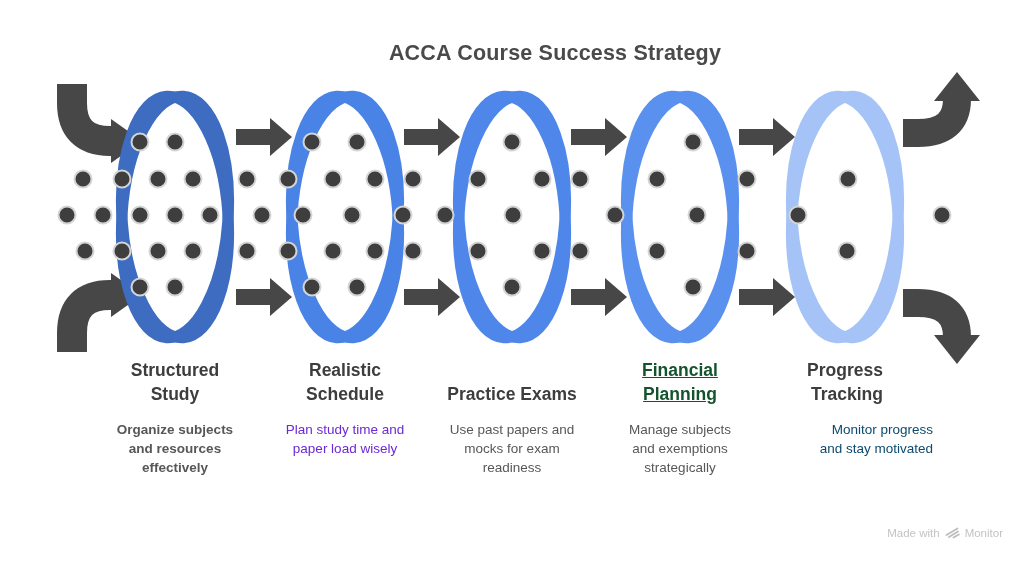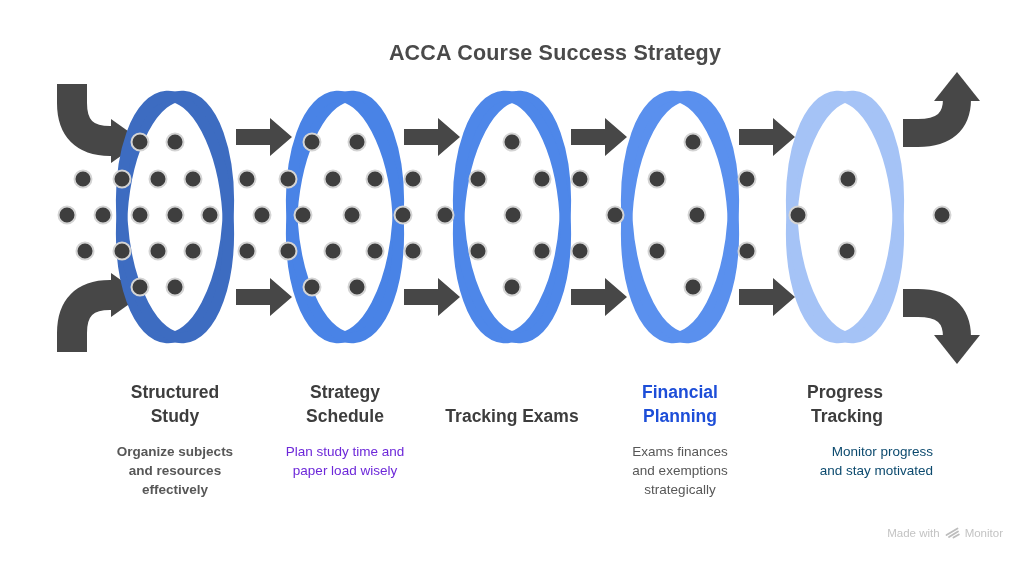--- a/index.html
+++ b/index.html
@@ -5,21 +5,21 @@
   html,body{margin:0;padding:0;}
   body{
     width:1024px;height:561px;position:relative;overflow:hidden;
     background:#ffffff;font-family:"Liberation Sans",sans-serif;
   }
   .page-title{
     position:absolute;top:41px;left:0;width:1024px;text-align:center;
     font-size:21.5px;font-weight:bold;letter-spacing:.2px;
   }
   #flow-svg{position:absolute;top:0;left:0;}
-  .stage-label{position:absolute;width:176px;text-align:center;top:370px;}
+  .stage-label{position:absolute;width:176px;text-align:center;top:348px;}
   .stage-title{
     min-height:58px;display:flex;align-items:flex-end;justify-content:center;
     font-size:17.5px;font-weight:bold;line-height:23.5px;white-space:pre-line;
   }
   .stage-desc{
     margin-top:14px;font-size:13.5px;line-height:19px;white-space:pre-line;
   }
   .watermark{
     position:absolute;top:526px;right:21px;display:flex;align-items:center;gap:5px;
     font-size:11.5px;
@@ -145,32 +145,35 @@
 </svg>
 
 <div class="stage-label" style="left: 87px;">
   <div class="stage-title" style="color: rgb(61, 61, 61);">Structured
 Study</div>
   <div class="stage-desc" style="color: rgb(87, 87, 87); font-weight: bold;">Organize subjects
 and resources
 effectively</div>
 </div>
 <div class="stage-label" style="left: 257px;">
-  <div class="stage-title" style="color: rgb(61, 61, 61);">Strategy
+  <div class="stage-title" style="color: rgb(61, 61, 61);">Realistic
 Schedule</div>
   <div class="stage-desc" style="color: #6d28d9;">Plan study time and
 paper load wisely</div>
 </div>
 <div class="stage-label" style="left: 424px;">
-  <div class="stage-title" style="color: rgb(61, 61, 61);">Tracking Exams</div>
+  <div class="stage-title" style="color: rgb(61, 61, 61);">Practice Exams</div>
+  <div class="stage-desc" style="color: rgb(87, 87, 87);">Use past papers and
+mocks for exam
+readiness</div>
 </div>
 <div class="stage-label" style="left: 592px;">
-  <div class="stage-title" style="color: #1d4ed8;">Financial
+  <div class="stage-title" style="color: #14532d; text-decoration: underline;">Financial
 Planning</div>
-  <div class="stage-desc" style="color: rgb(87, 87, 87);">Exams finances
+  <div class="stage-desc" style="color: rgb(87, 87, 87);">Manage subjects
 and exemptions
 strategically</div>
 </div>
 <div class="stage-label" style="left: 757px; text-align: right;">
   <div class="stage-title" style="color: rgb(61, 61, 61);">Progress
 Tracking</div>
   <div class="stage-desc" style="color: #0c4a6e;">Monitor progress
 and stay motivated</div>
 </div>
 

